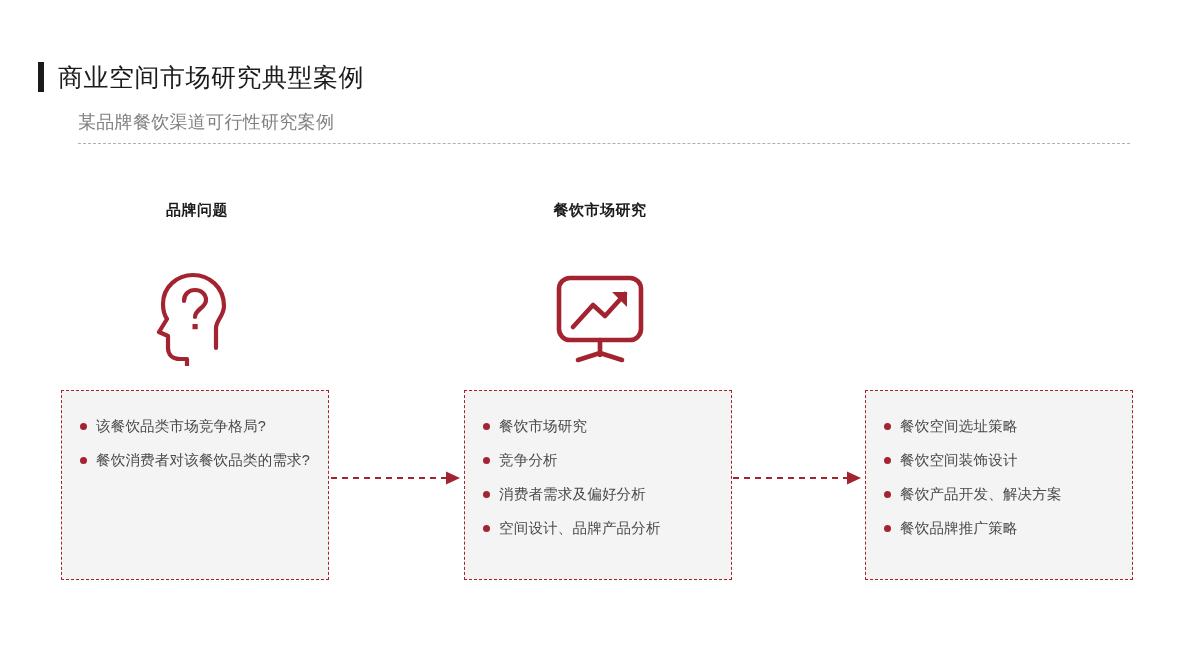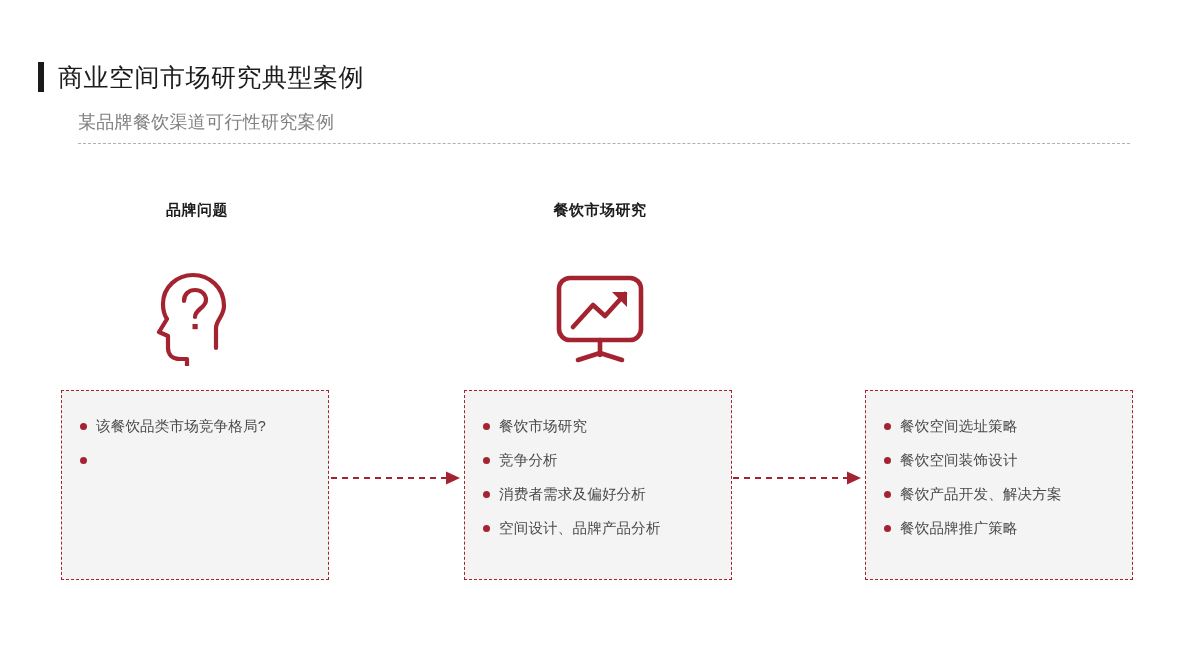--- a/index.html
+++ b/index.html
@@ -187,20 +187,21 @@
 </div>
 
 <div class="content-box box-1">
   <ul class="bullet-list">
     <li class="bullet-item">
       <span class="bullet-dot"></span>
       <span>该餐饮品类市场竞争格局?</span>
     </li>
     <li class="bullet-item">
       <span class="bullet-dot"></span>
+      <span>餐饮消费者对该餐饮品类的需求?</span>
     </li>
   </ul>
 </div>
 
 <div class="content-box box-2">
   <ul class="bullet-list">
     <li class="bullet-item">
       <span class="bullet-dot"></span>
       <span>餐饮市场研究</span>
     </li>

